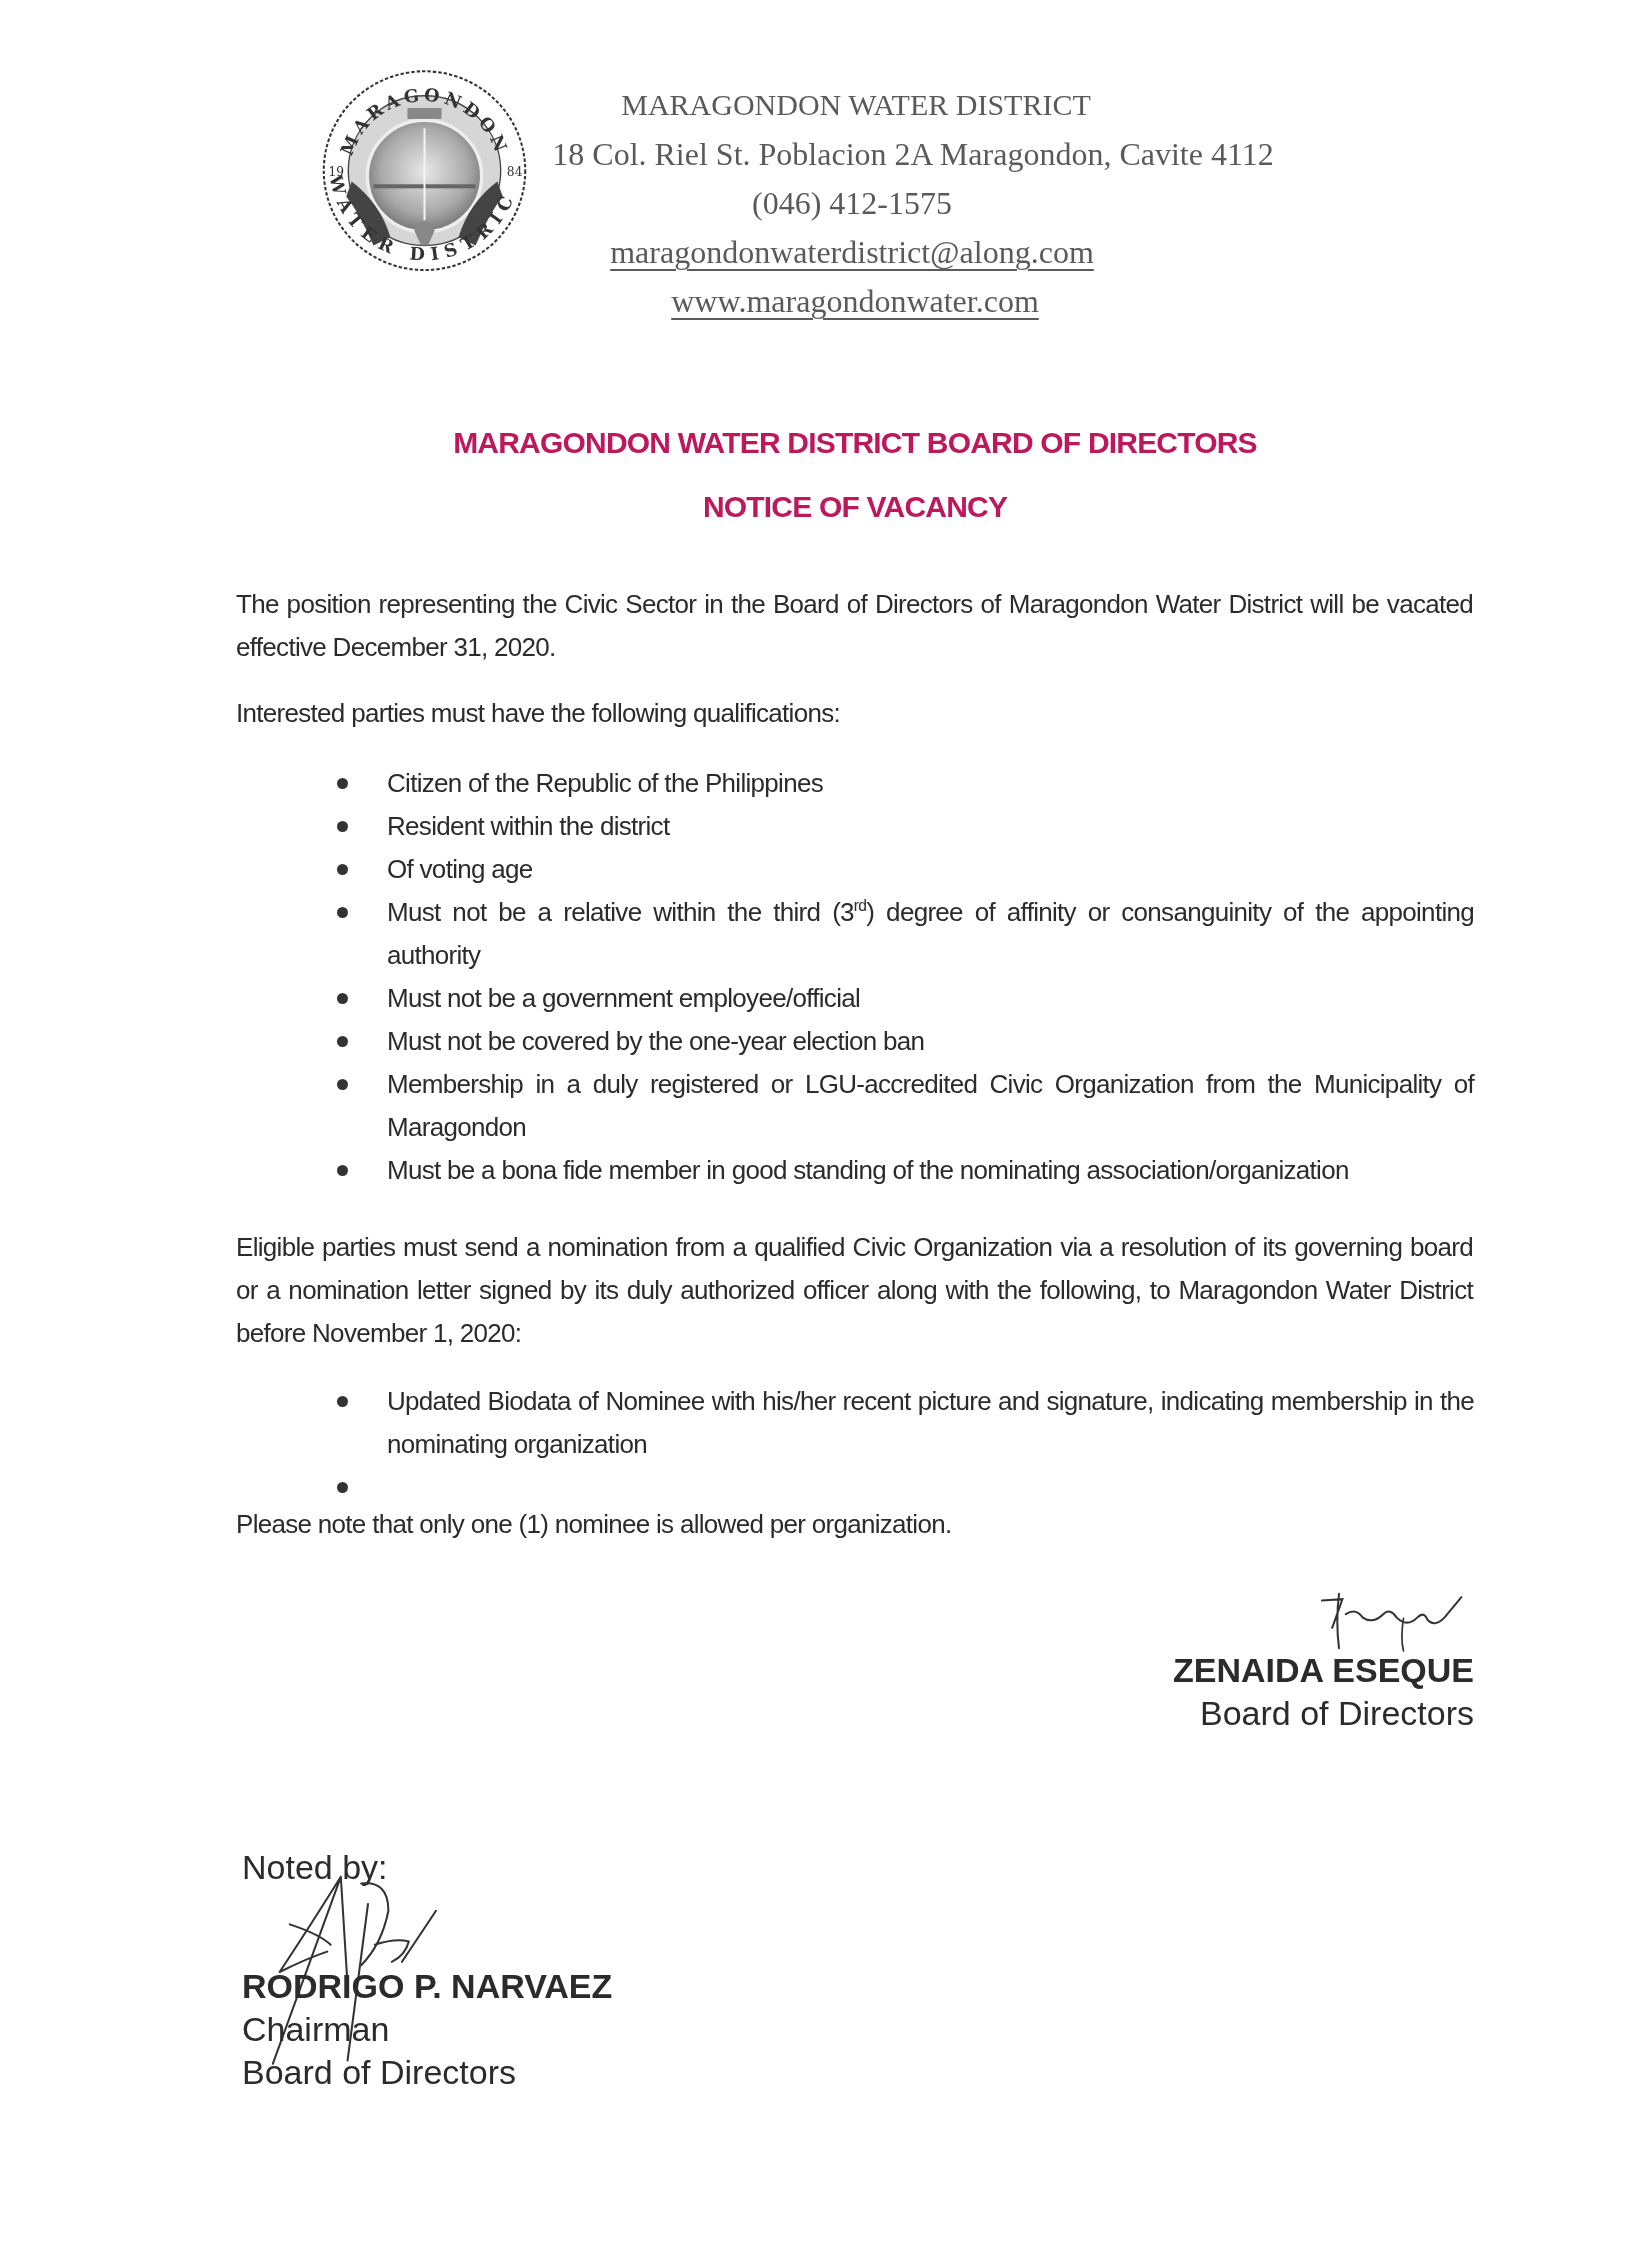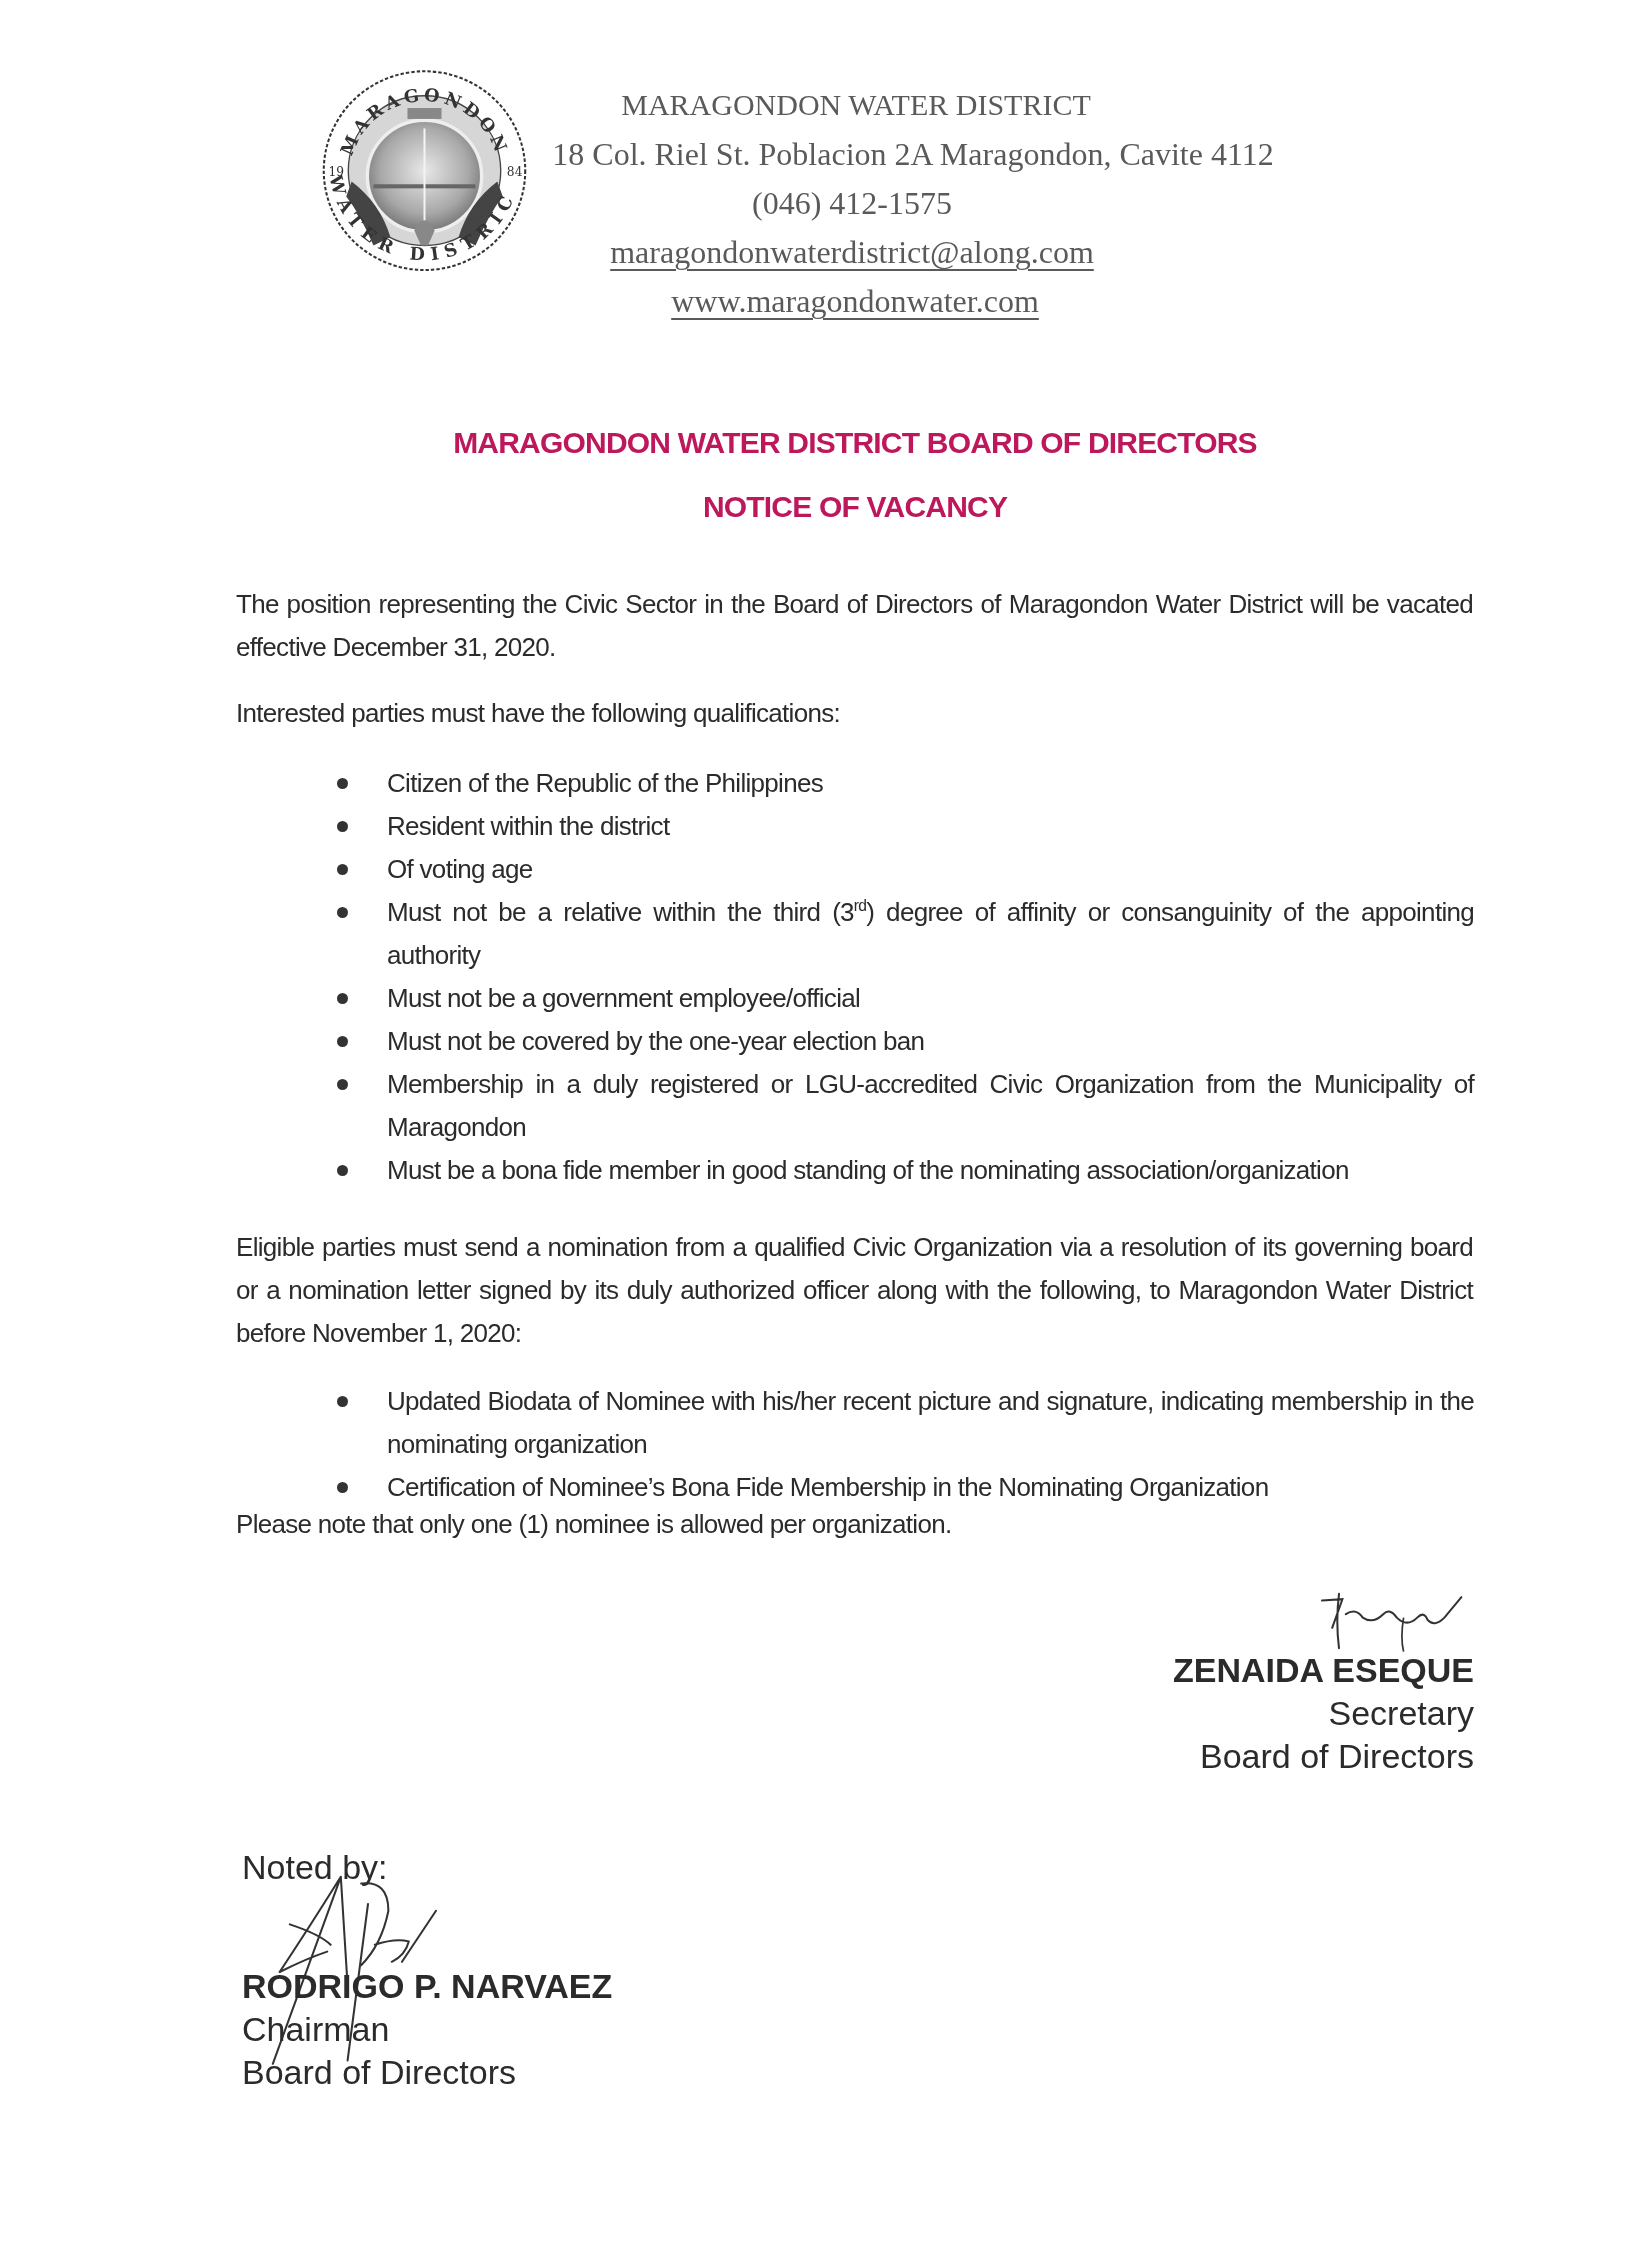--- a/index.html
+++ b/index.html
@@ -73,34 +73,33 @@
   <li><span class="dot"></span><span>Must not be a government employee/official</span></li>
   <li><span class="dot"></span><span>Must not be covered by the one-year election ban</span></li>
   <li><span class="dot"></span><span>Membership in a duly registered or LGU-accredited Civic Organization from the Municipality of Maragondon</span></li>
   <li><span class="dot"></span><span>Must be a bona fide member in good standing of the nominating association/organization</span></li>
 </ul>
 
 <div class="abs body para" style="top:1226px;">Eligible parties must send a nomination from a qualified Civic Organization via a resolution of its governing board or a nomination letter signed by its duly authorized officer along with the following, to Maragondon Water District before November 1, 2020:</div>
 
 <ul class="abs body bullet-list" style="top:1380px;">
   <li><span class="dot"></span><span>Updated Biodata of Nominee with his/her recent picture and signature, indicating membership in the nominating organization</span></li>
-  <li><span class="dot"></span><span>Certification of Nominee’s Bona Fide Membership in the Nominating Organization</span></li>
+  <li><span class="dot"></span></li>
 </ul>
 
 <div class="abs body para" style="top:1503px;">Please note that only one (1) nominee is allowed per organization.</div>
 
 <div class="abs" style="left:1308px; top:1587px; width:164px; height:68px;">
   <svg width="164" height="68" viewBox="0 0 240 100">
     <path d="M 20 20 L 50 18 L 35 60 M 45 10 Q 40 50 45 90 M 55 40 Q 70 30 80 45 Q 95 55 110 40 Q 120 30 130 45 Q 145 60 160 45 Q 170 35 175 48 Q 185 60 200 45 L 225 15" fill="none" stroke="#333" stroke-width="3" stroke-linecap="round"></path>
     <path d="M 140 45 Q 135 75 140 95" fill="none" stroke="#333" stroke-width="2.5"></path>
   </svg>
 </div>
 <div class="abs sig-block right" style="left:1090px; width:384px; top:1649px;">
   <div class="sig-name">ZENAIDA ESEQUE</div>
-  <div>Secretary</div>
   <div>Board of Directors</div>
 </div>
 
 <div class="abs sig-block" style="left:242px; top:1846px;">Noted by:</div>
 <div class="abs" style="left:266px; top:1870px; width:204px; height:204px;">
   <svg width="204" height="204" viewBox="0 0 300 300">
     <path d="M 10 285 L 110 10 L 120 170 M 110 10 Q 60 90 20 150 Q 60 130 90 120 M 35 80 Q 80 95 95 110 M 140 20 Q 180 15 180 60 Q 170 110 140 140 M 150 50 L 120 280 M 160 110 Q 190 100 210 105 Q 205 125 185 135 M 200 135 L 250 60" fill="none" stroke="#333" stroke-width="3" stroke-linecap="round" stroke-linejoin="round"></path>
   </svg>
 </div>
 <div class="abs sig-block" style="left:242px; top:1965px;">

